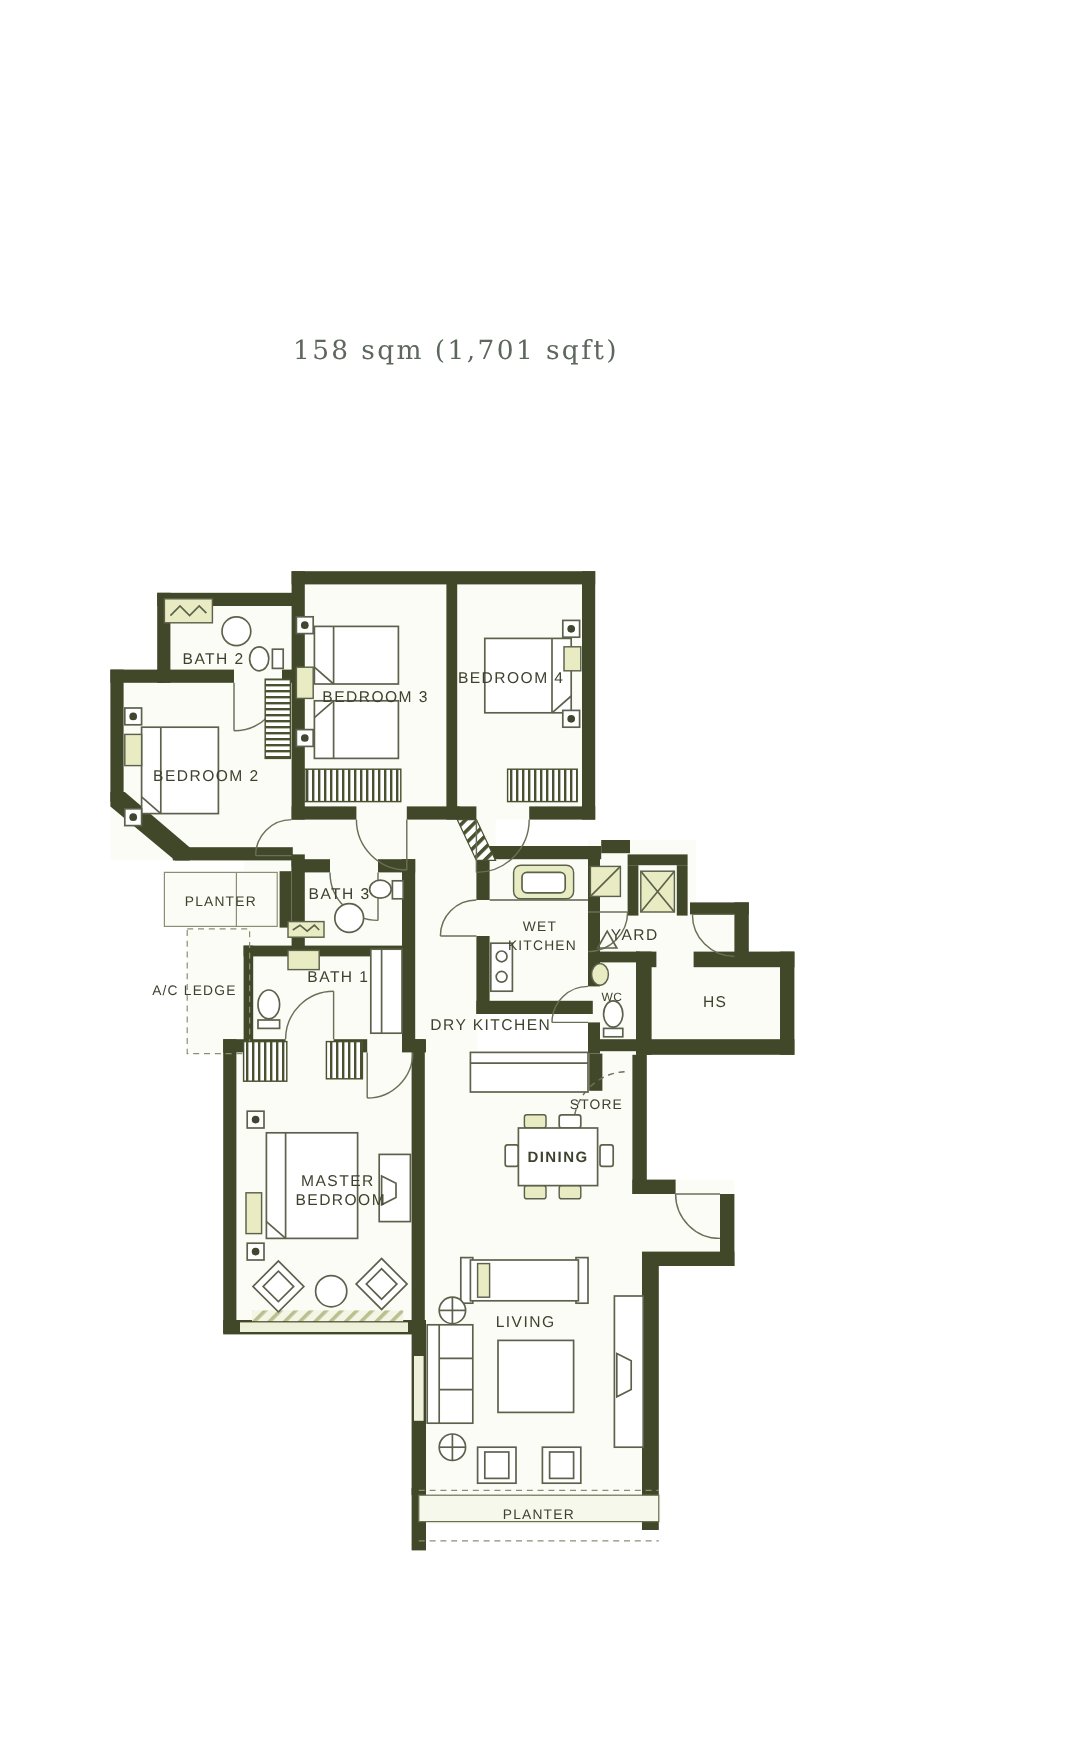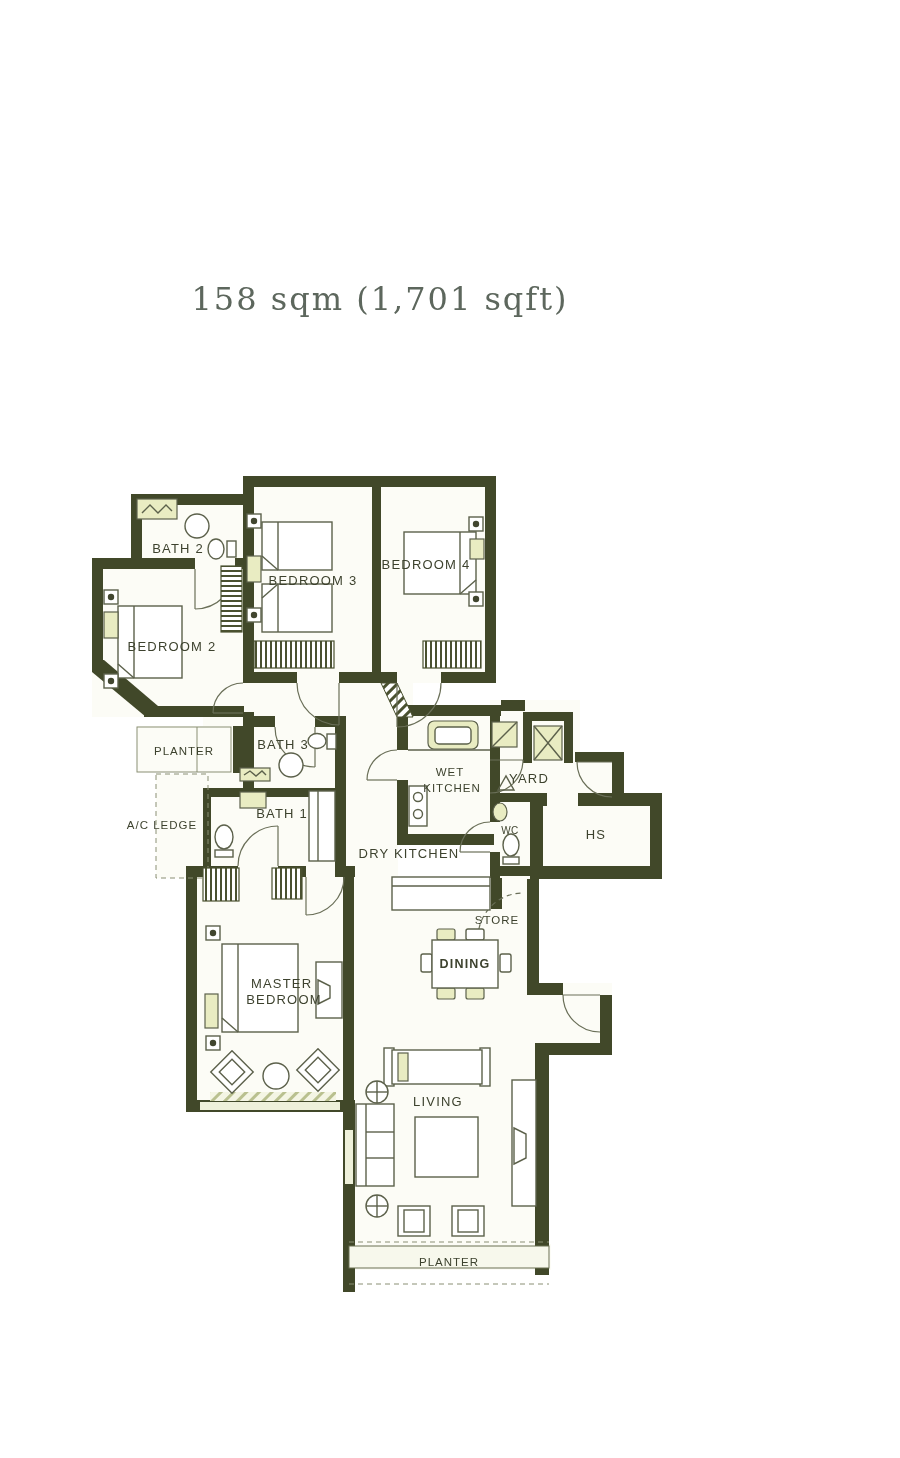--- a/index.html
+++ b/index.html
@@ -1,21 +1,21 @@
 <!DOCTYPE html>
 <html style="--wall: #414829; --accent: #e9ecc2; --line: #5c614b; --label: #3d422e; --title: #5d675d;"><head>
 <meta charset="utf-8">
 <style>
   :root{
     --wall:#414829; --accent:#e9ecc2; --line:#5c614b; --label:#3d422e; --title:#5d675d;
   }
   html,body{margin:0;padding:0;background:#ffffff;}
   #page{position:relative;width:900px;height:1458px;background:#ffffff;overflow:hidden;}
   #plan-title{position:absolute;left:130px;top:280px;width:500px;text-align:center;
-    font-family:"DejaVu Serif",serif;font-size:32px;letter-spacing:2px;color:var(--title);}
+    font-family:"DejaVu Serif",serif;font-size:22px;letter-spacing:2px;color:var(--title);}
   svg{position:absolute;left:0;top:0;}
   .floor{fill:#fcfcf6;}
   .wall{fill:var(--wall);}
   .fw{fill:#ffffff;stroke:var(--line);stroke-width:1.4;}
   .acc{fill:var(--accent);stroke:var(--line);stroke-width:1.2;}
   .ln{stroke:var(--line);fill:none;stroke-width:1.4;}
   .thin{stroke:#8a8f74;fill:none;stroke-width:1;}
   .door{stroke:#6a6f58;fill:none;stroke-width:1.2;}
   .dash{stroke-dasharray:5 4;}
   .lbl{fill:var(--label);font-family:"Liberation Sans",sans-serif;font-size:13px;

